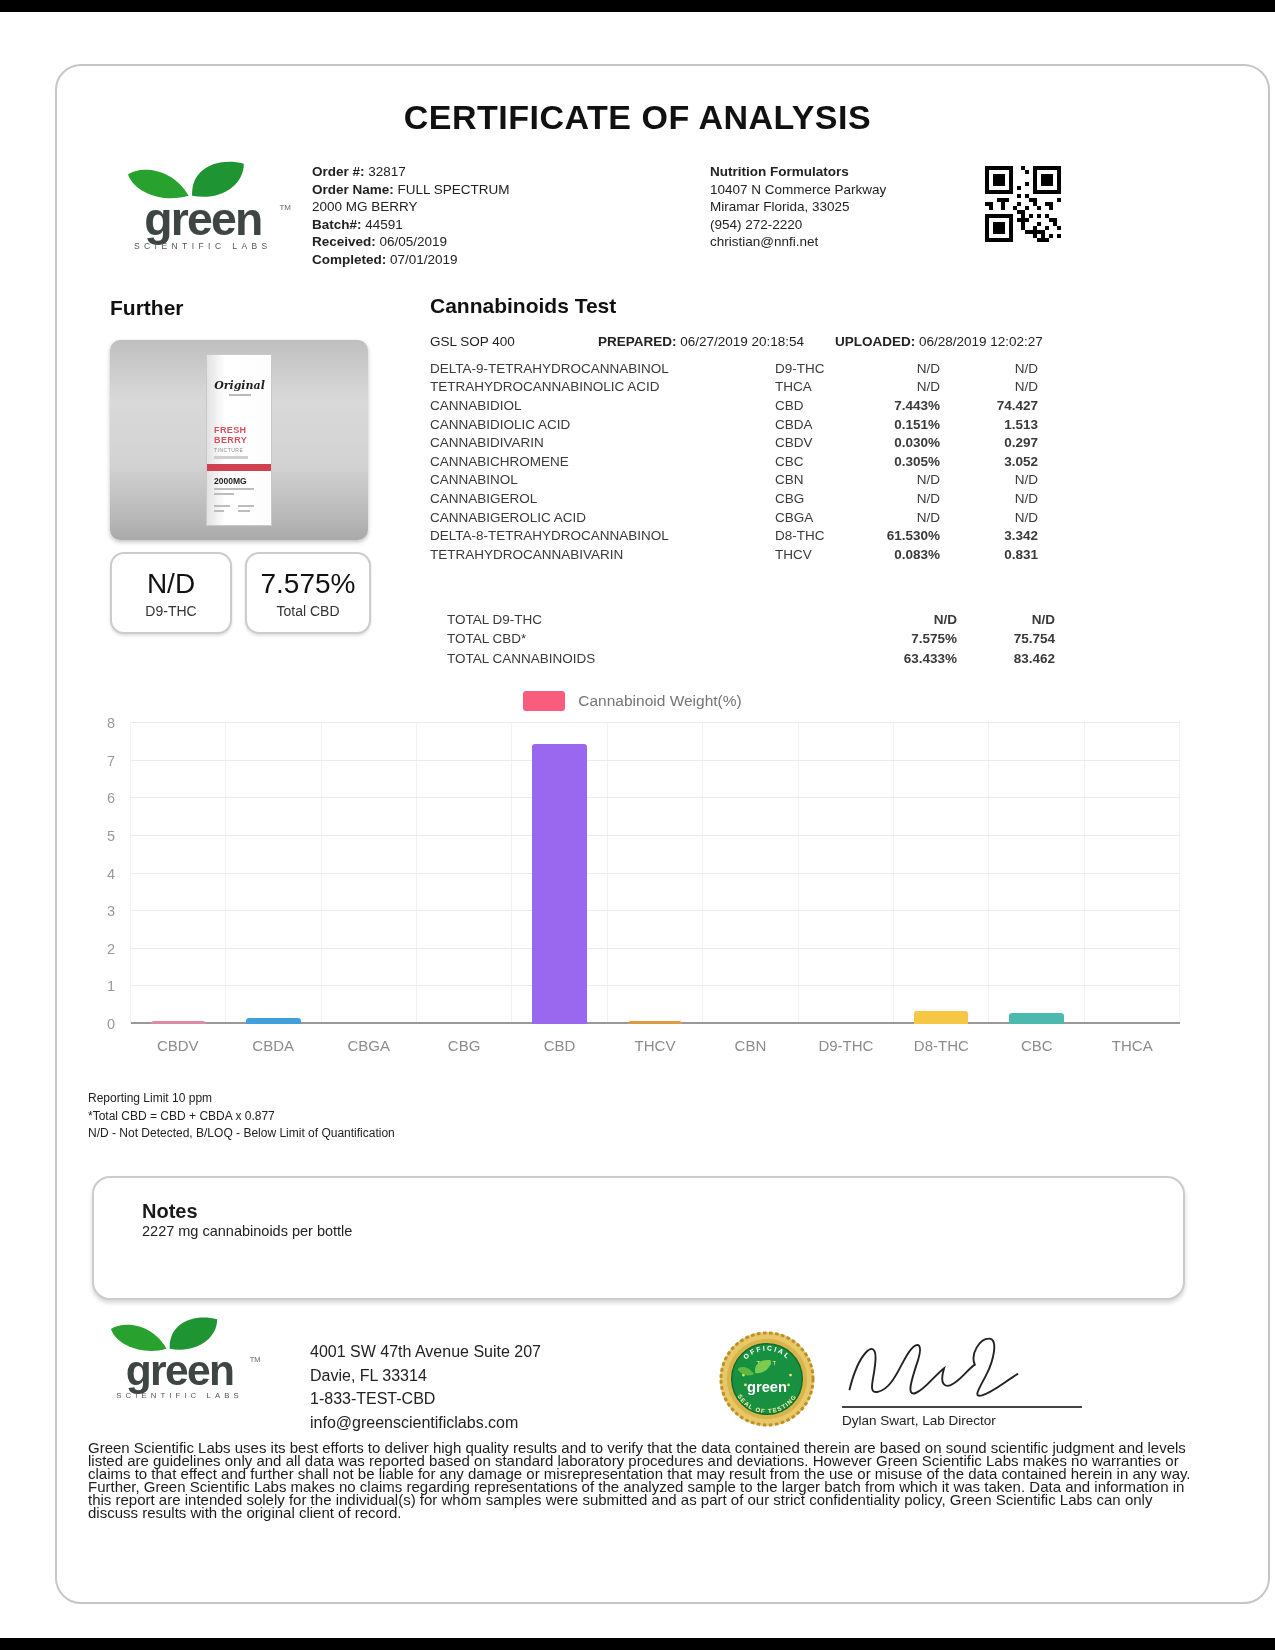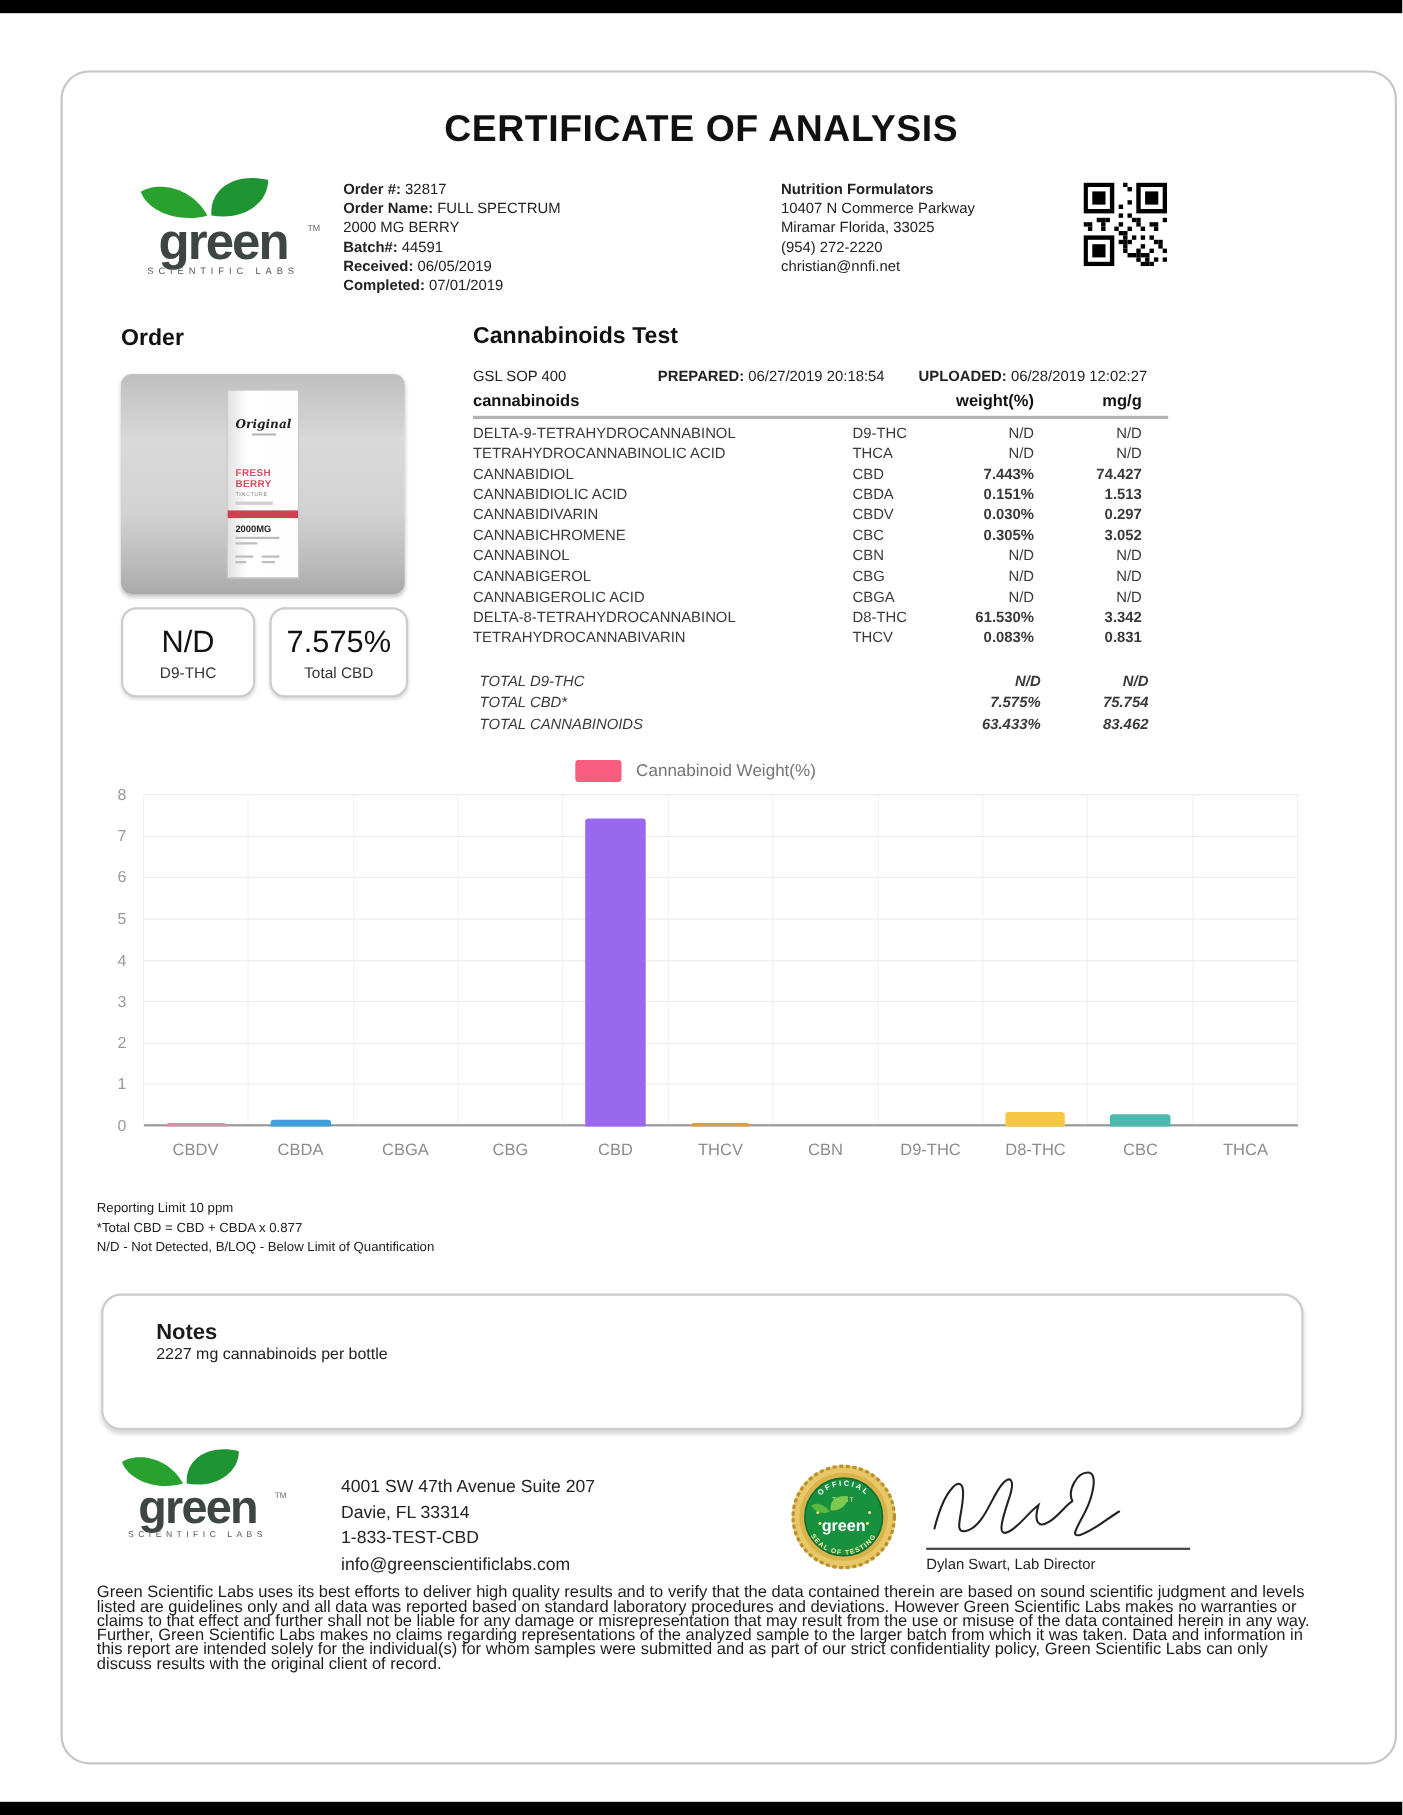--- a/index.html
+++ b/index.html
@@ -53,21 +53,21 @@
   .soprow .sop { position:absolute; left:0; }
   .soprow .prep { position:absolute; left:168px; }
   .soprow .upl { position:absolute; left:405px; }
   .ctable { position:absolute; left:430px; top:356px; width:632px; }
   .thead { display:flex; align-items:flex-end; padding-bottom:5px; border-bottom:3px solid #b3b3b3; }
   .c-name { width:345px; } .c-abbr { width:85px; } .c-weight { width:80px; text-align:right; }
   .c-mgg { width:98px; text-align:right; }
   .thead span { font-weight:bold; font-size:15px; color:#111; }
   .trow { display:flex; height:18.6px; align-items:center; font-size:13.5px; color:#3a3a3a; }
   .trows { padding-top:3px; }
-  .totals { position:absolute; left:436px; top:610px; width:632px;font-style:italic; }
+  .totals { position:absolute; left:447px; top:610px; width:632px; }
   .totals .trow { height:19.3px; }
   
   .chart { position:absolute; left:85px; top:690px; width:1095px; }
   .legend { display:flex; justify-content:center; align-items:center; gap:13px; height:22px; }
   .swatch { width:42px; height:20px; border-radius:3px; }
   .legend-label { font-size:15.5px; color:#757575; }
   .plot-wrap { position:relative; margin-top:11px; }
   .yticks { position:absolute; left:0; top:0; width:40px; height:301px; }
   .ytick { position:absolute; right:10px; transform:translateY(50%); font-size:14.5px; color:#999; }
   .plot { margin-left:45px; height:301px; position:relative; display:flex; align-items:flex-end;
@@ -192,21 +192,21 @@
       <rect x="48" y="68" width="4" height="4" fill="#000"></rect>
       <rect x="56" y="68" width="4" height="4" fill="#000"></rect>
       <rect x="64" y="68" width="4" height="4" fill="#000"></rect>
       <rect x="72" y="68" width="4" height="4" fill="#000"></rect>
       <rect x="52" y="72" width="4" height="4" fill="#000"></rect>
       <rect x="56" y="72" width="4" height="4" fill="#000"></rect>
       <rect x="60" y="72" width="4" height="4" fill="#000"></rect>
     </svg>
 </div>
 
-<div class="h2 sample-h">Order</div>
+<div class="h2 sample-h">Further</div>
 <div class="product-card">
   <div class="product-box">
     <span class="pb-brand">Original</span>
     <span class="pb-tagline"></span>
     <span class="pb-flavor">
       <span>FRESH</span><br>
       <span>BERRY</span>
     </span>
     <span class="pb-type">TINCTURE</span>
     <span class="pb-micro"></span>
@@ -235,26 +235,20 @@
   <span class="l">Total CBD</span>
 </div>
 
 <div class="h2 test-h">Cannabinoids Test</div>
 <div class="soprow">
   <span class="sop">GSL SOP 400</span>
   <span class="prep"><span class="b">PREPARED:</span><span> 06/27/2019 20:18:54</span></span>
   <span class="upl"><span class="b">UPLOADED:</span><span> 06/28/2019 12:02:27</span></span>
 </div>
 <div class="ctable">
-  <div class="thead">
-    <span class="c-name">cannabinoids</span>
-    <span class="c-abbr"></span>
-    <span class="c-weight">weight(%)</span>
-    <span class="c-mgg">mg/g</span>
-  </div>
   <div class="trows">
       <div class="trow">
         <span class="c-name">DELTA-9-TETRAHYDROCANNABINOL</span>
         <span class="c-abbr">D9-THC</span>
         <span class="c-weight">N/D</span>
         <span class="c-mgg">N/D</span>
       </div>
       <div class="trow">
         <span class="c-name">TETRAHYDROCANNABINOLIC ACID</span>
         <span class="c-abbr">THCA</span>

